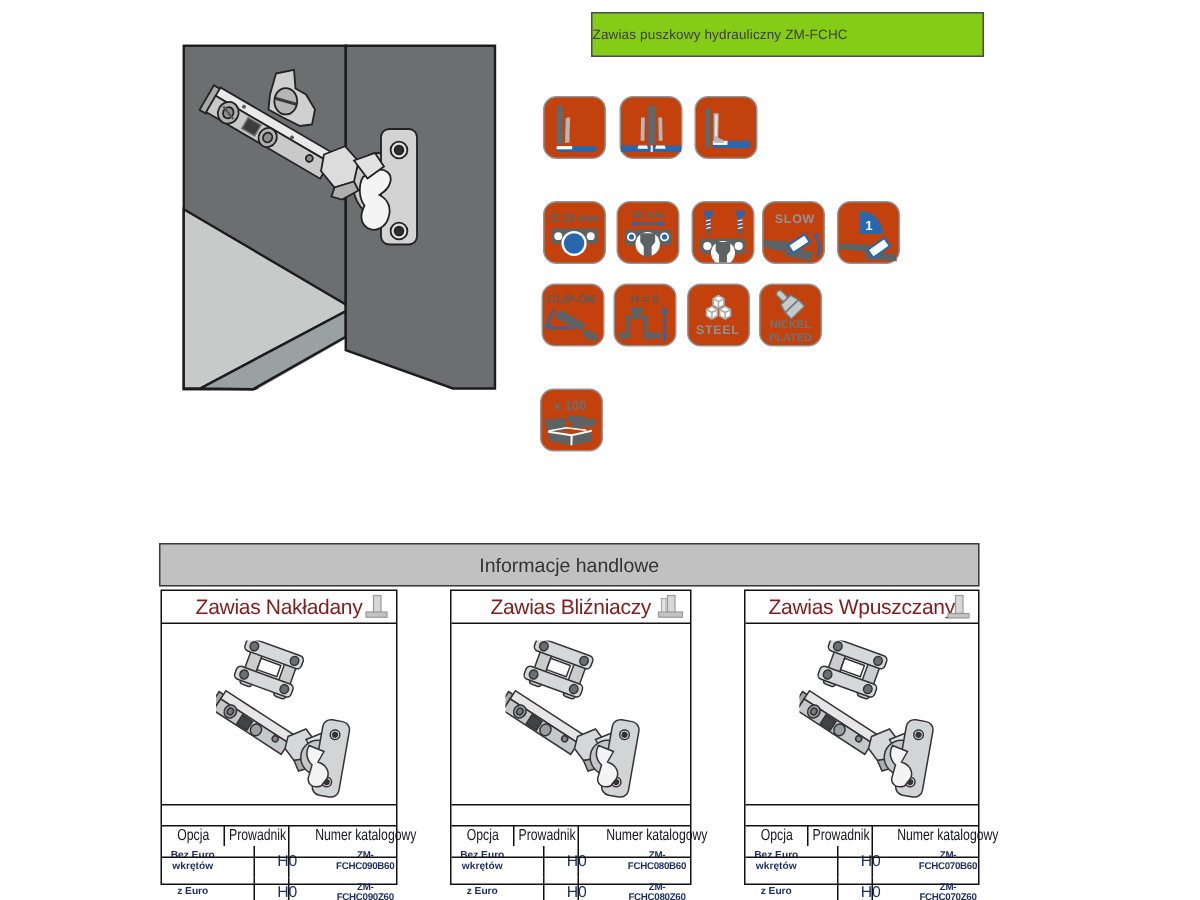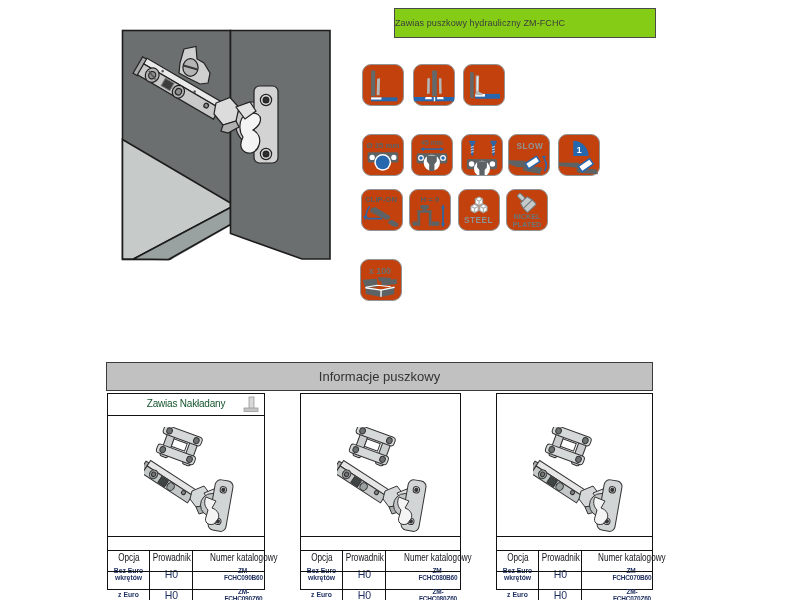--- a/index.html
+++ b/index.html
@@ -4,33 +4,33 @@
 <style>
   html,body{margin:0;padding:0;}
   body{width:800px;height:600px;position:relative;background:#fff;
        font-family:"Liberation Sans", sans-serif;overflow:hidden;}
   .abs{position:absolute;}
   .icon{position:absolute;width:40px;height:40px;border:1.6px solid #909496;
         border-radius:9px;background:#c2410c;}
   .icon svg{position:absolute;left:0;top:0;}
   .col{background:#fff;}
   .chead{position:absolute;left:0;top:0;width:100%;height:20.5px;
-         text-align:center;line-height:20.5px;font-size:10px;color:#14532d;letter-spacing:-0.2px;}
+         text-align:center;line-height:20.5px;font-size:14px;color:#7f1d1d;letter-spacing:-0.2px;}
   .chico{position:absolute;right:3px;top:2px;}
   .cimg{position:absolute;left:0;top:22px;width:100%;height:121px;}
   .trow{position:absolute;left:0;width:100%;border-top:1.6px solid #111;}
   .tc{position:absolute;top:13px;height:100%;display:flex;align-items:center;
       justify-content:center;text-align:center;color:#1d2d5e;}
   .tc1{left:0;width:41px;}
   .tc2{left:41px;width:43px;border-left:1.6px solid #111;}
   .tc3{left:84px;right:0;border-left:1.6px solid #111;padding-left:30px;}
   .thead .tc{font-size:10.6px;color:#14141c;white-space:nowrap;}
   .thead .tc span{display:inline-block;transform:scaleX(0.77);transform-origin:center;}
   .small{font-size:6.8px;line-height:7.2px;font-weight:bold;}
-  .h0{font-size:10.5px;}
+  .h0{font-size:10.5px;margin-left:20px;}
   .cat{font-size:6.5px;font-weight:bold;letter-spacing:-0.2px;}
 </style>
 </head>
 <body>
 
 <svg class="abs" style="left:100px;top:10px" width="250" height="260" viewBox="0 0 250 260">
 
   <rect x="22.5" y="20.5" width="108" height="229" fill="#6c6f6f" stroke="#1c1c1c" stroke-width="1.6"></rect>
 
   <polygon points="22.5,129.5 130.5,193 130.5,197.5 33.5,249 22.5,249" fill="#c6cbca" stroke="#1c1c1c" stroke-width="1.6"></polygon>
@@ -254,21 +254,21 @@
     <polygon points="4.5,27.8 20.6,30.2 34.4,27.2 34,35.2 20.6,37.8 5,34.8"></polygon>
     <polygon points="4.5,27.8 20.6,30.2 34.4,27.2 34.4,28.6 20.6,31.6 4.5,29.2" fill="#fff"></polygon>
     <polygon points="19.9,30.3 21.3,30.5 21.1,37.9 19.8,37.7" fill="#fff"></polygon>
   </g>
   <path d="M4.8,28 L17,25.8 L30.6,27.5" fill="none" stroke="#fff" stroke-width="1.1"></path>
 </svg>
 </div>
 
 <div class="abs" style="left:106px;top:361.5px;width:545px;height:27px;background:#c1c1c1;
      border:1.7px solid #3c3c3c;text-align:center;line-height:27px;
-     font-size:13px;color:#333;">Informacje puszkowy</div>
+     font-size:13px;color:#333;">Informacje handlowe</div>
 
 <svg width="0" height="0" style="position:absolute">
   <defs>
     <g id="mh">
 
       <g transform="rotate(20 36 22)" stroke="#333" stroke-width="1">
         <rect x="19" y="6" width="8" height="29" rx="2" fill="#c9cdcd"></rect>
         <rect x="43" y="6" width="8" height="29" rx="2" fill="#c9cdcd"></rect>
         <rect x="14" y="4" width="40" height="9" rx="3" fill="#d6d9d9"></rect>
         <rect x="14" y="24" width="40" height="9" rx="3" fill="#d6d9d9"></rect>
@@ -340,20 +340,27 @@
       <div class="tc tc3 cat">ZM-FCHC090B60</div>
   </div>
   <div class="trow" style="top:177px;height:19.5px;">
     <div class="tc tc1 small">z Euro</div>
       <div class="tc tc2 h0">H0</div>
       <div class="tc tc3 cat">ZM-FCHC090Z60</div>
   </div>
 </div>
 
 <div class="abs col" style="left:300px;top:393px;width:159px;height:195px;border:1.7px solid #111;">
+  <div class="chead" style="border-bottom:1.7px solid #111;">Zawias Bliźniaczy
+    <svg class="chico" width="20" height="17" viewBox="0 0 20 17">
+      <rect x="8" y="1" width="5" height="13" fill="#d8d8d8" stroke="#999" stroke-width="0.8"></rect>
+      <rect x="2" y="12" width="16" height="3.5" fill="#c4c4c4" stroke="#999" stroke-width="0.8"></rect>
+      <rect x="4" y="3" width="3" height="9" fill="#e4e4e4" stroke="#aaa" stroke-width="0.8"></rect>
+    </svg>
+  </div>
   <div class="cimg">
       <svg width="96" height="115" viewBox="0 0 96 115" style="position:absolute;left:36px;top:11px">
         <use href="#mh"></use>
       </svg>
     </div>
   <div class="trow thead" style="top:142px;height:13.5px;">
     <div class="tc tc1">
         <span>Opcja</span>
       </div>
       <div class="tc tc2">
@@ -369,20 +376,26 @@
       <div class="tc tc3 cat">ZM-FCHC080B60</div>
   </div>
   <div class="trow" style="top:177px;height:19.5px;">
     <div class="tc tc1 small">z Euro</div>
       <div class="tc tc2 h0">H0</div>
       <div class="tc tc3 cat">ZM-FCHC080Z60</div>
   </div>
 </div>
 
 <div class="abs col" style="left:496px;top:393px;width:155px;height:195px;border:1.7px solid #111;">
+  <div class="chead" style="border-bottom:1.7px solid #111;">Zawias Wpuszczany
+    <svg class="chico" width="20" height="17" viewBox="0 0 20 17">
+      <rect x="8" y="1" width="5" height="12" fill="#d8d8d8" stroke="#999" stroke-width="0.8"></rect>
+      <rect x="3" y="13" width="14" height="3" fill="#c4c4c4" stroke="#999" stroke-width="0.8"></rect>
+    </svg>
+  </div>
   <div class="cimg">
       <svg width="96" height="115" viewBox="0 0 96 115" style="position:absolute;left:36px;top:11px">
         <use href="#mh"></use>
       </svg>
     </div>
   <div class="trow thead" style="top:142px;height:13.5px;">
     <div class="tc tc1">
         <span>Opcja</span>
       </div>
       <div class="tc tc2">

